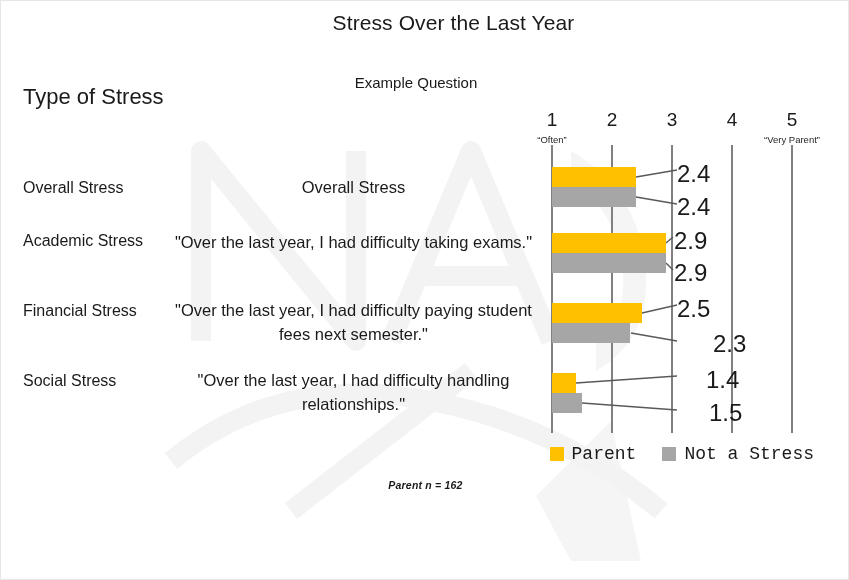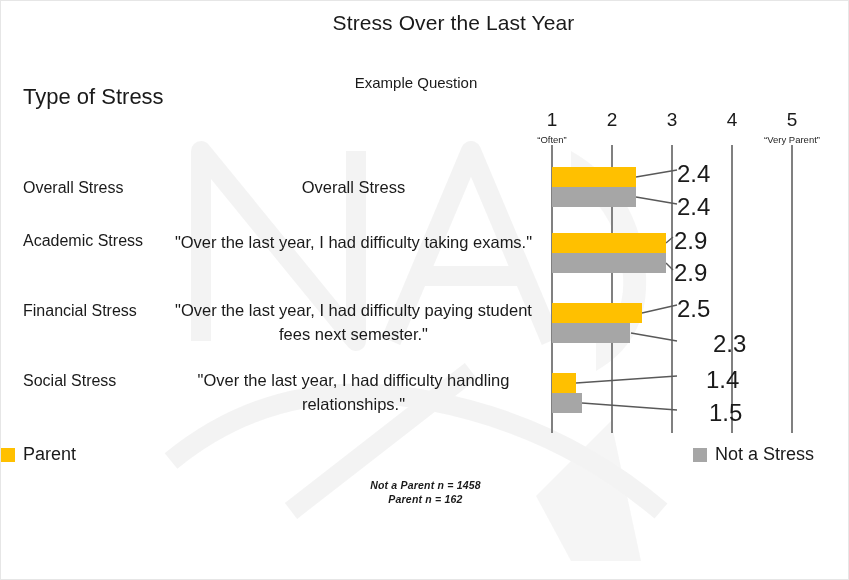--- a/index.html
+++ b/index.html
@@ -136,24 +136,25 @@
     text-align: center;
   }
 
   
   #legend {
     position: absolute;
     left: 0;
     top: 443px;
     width: 813px;
     display: flex;
-    justify-content: space-between;
+    justify-content: flex-end;
     align-items: center;
     gap: 26px;
     z-index: 3;
+    font-family: Liberation Mono, monospace;
   }
   .legend-entry {
     display: flex;
     align-items: center;
     gap: 8px;
     font-size: 18px;
     color: #1a1a1a;
   }
   .legend-swatch {
     width: 14px;
@@ -279,17 +280,16 @@
       <span class="legend-swatch parent"></span>
       <span>Parent</span>
     </div>
     <div class="legend-entry">
       <span class="legend-swatch not-parent"></span>
       <span>Not a Stress</span>
     </div>
   </div>
 
   <div id="footnotes">
-    <div class="footnote">Not a Parent n = 1458</div>
     <div class="footnote">Parent n = 162</div>
   </div>
 
 </div>
 
 </body></html>

